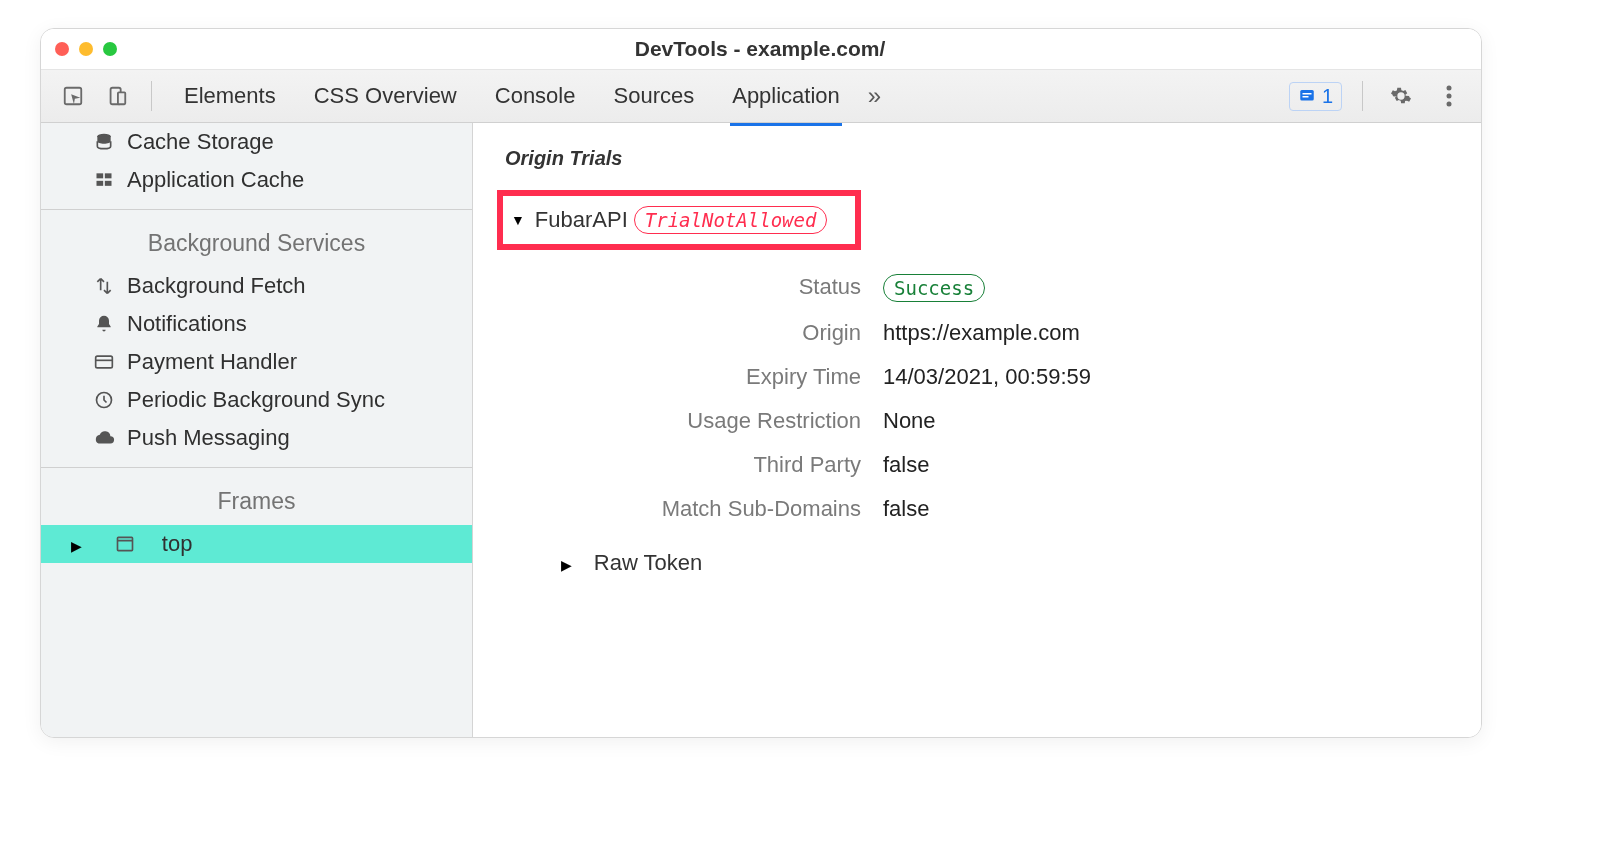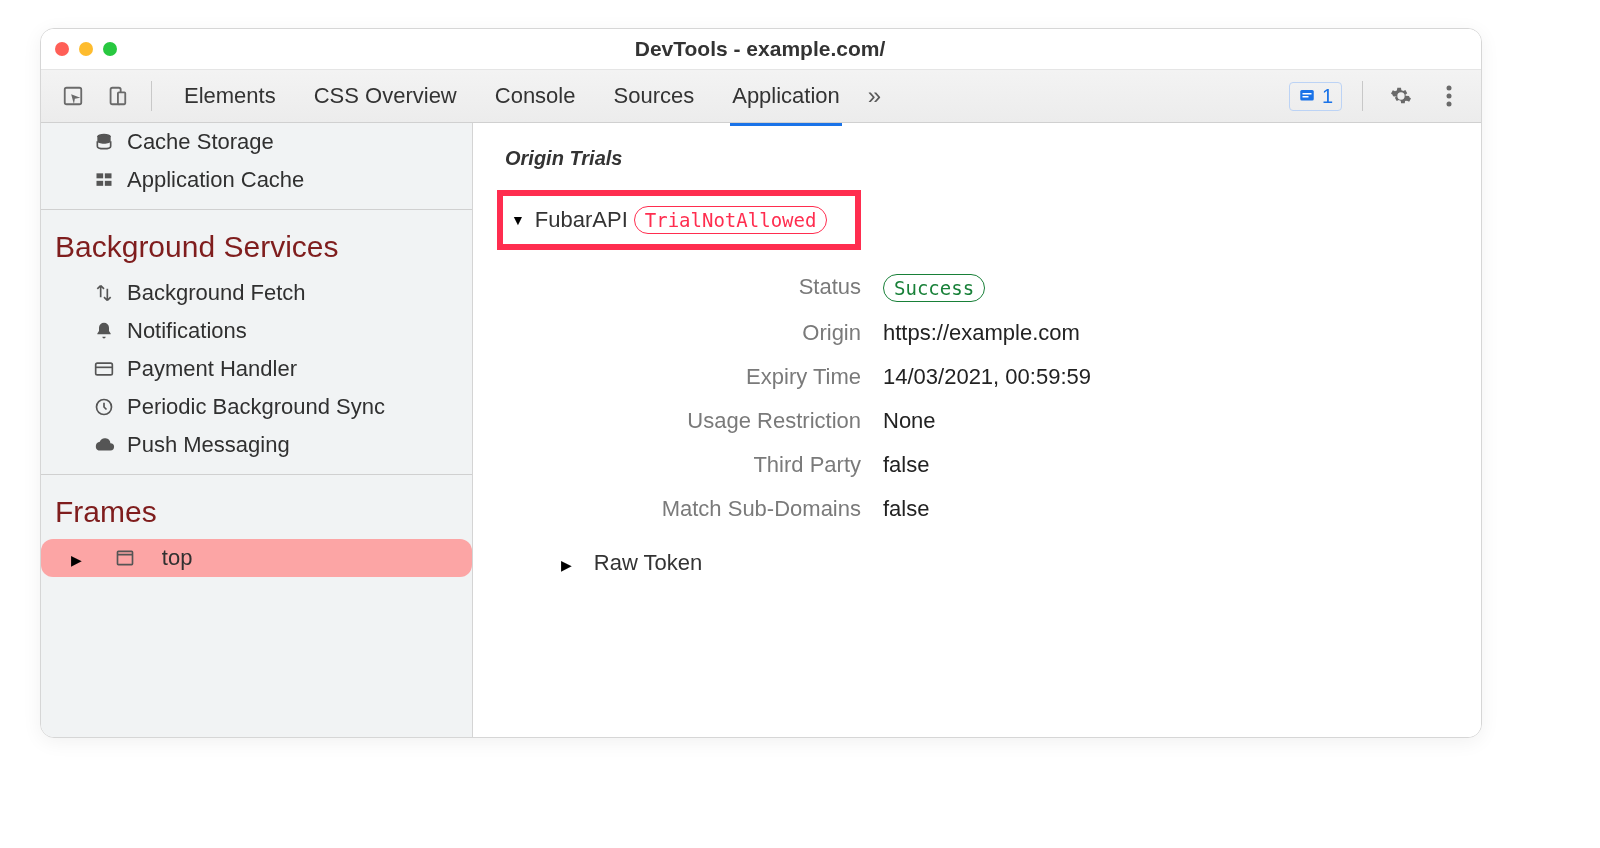--- a/index.html
+++ b/index.html
@@ -73,49 +73,48 @@
   .content { flex:1; display:flex; min-height:0; }
   .sidebar {
     width: 432px; background:#f1f3f4;
     border-right:1px solid #d4d4d4;
     display:flex; flex-direction:column;
     font-size:22px; color:#303030;
     overflow:hidden;
   }
   .sidebar .section {  }
   .sidebar .section-title {
-    padding: 10px 14px; font-size:30px; color:#7f1d1d;
+    padding: 10px 14px; font-size:23px; color:#737373;text-align:center;
   }
   .sidebar .item {
     display:flex; align-items:center; gap:12px;
     padding: 6px 14px 6px 52px;
   }
   .sidebar .item.indent2 { padding-left: 52px; }
   .sidebar .subitem {
     display:flex; align-items:center; gap:26px;
     padding: 6px 14px 6px 30px;
-    background:#fca5a5;
-    border-radius:12px;
+    background:#5eead4;
   }
   .hr { height:1px; background:#d0d0d0; margin:10px 0; }
   .ic { width:22px; height:22px; display:inline-flex; align-items:center; justify-content:center; color:#555; }
   .main { flex:1; background:#fff; padding: 24px 30px; overflow:auto; font-size:22px; color:#333; }
   .main h2 { font-size:20px; font-weight:700; margin-bottom:20px; margin-left:2px;font-style:italic; }
   .trialrow {
     display:inline-flex; align-items:center; gap:6px;
     border:6px solid #ff2d4f; padding:10px 28px 10px 8px;
     margin-left:-6px;
   }
   .disctri { font-size:14px; color:#000; margin-right:4px; }
   .badge {
     display:inline-flex; align-items:center; border:1.5px solid;
     border-radius:14px; padding:2px 10px; font-family: ui-monospace, Menlo, monospace;
     font-size:19px;
   }
-  .badge.red { color:#ff2d4f; border-color:#ff2d4f; background:transparent; }
+  .badge.red { color:#ff2d4f; border-color:#ff2d4f; background:transparent;font-style:italic; }
   .badge.green { color:#188038; border-color:#188038; background:transparent; }
   .kv { display:grid; grid-template-columns: 320px 1fr; gap: 18px 22px; margin-top:24px; margin-left:38px; }
   .kv .k { text-align:right; color:#7a7a7a; }
   .kv .v { color:#222; }
   .rawtoken { display:flex; align-items:center; gap:16px; margin-top:28px; margin-left:58px; }
   .tri-right::before { content:"▶"; font-size:14px; color:#000; margin-right:6px; }
   svg { display:block; }
 </style>
 </head>
 <body>

